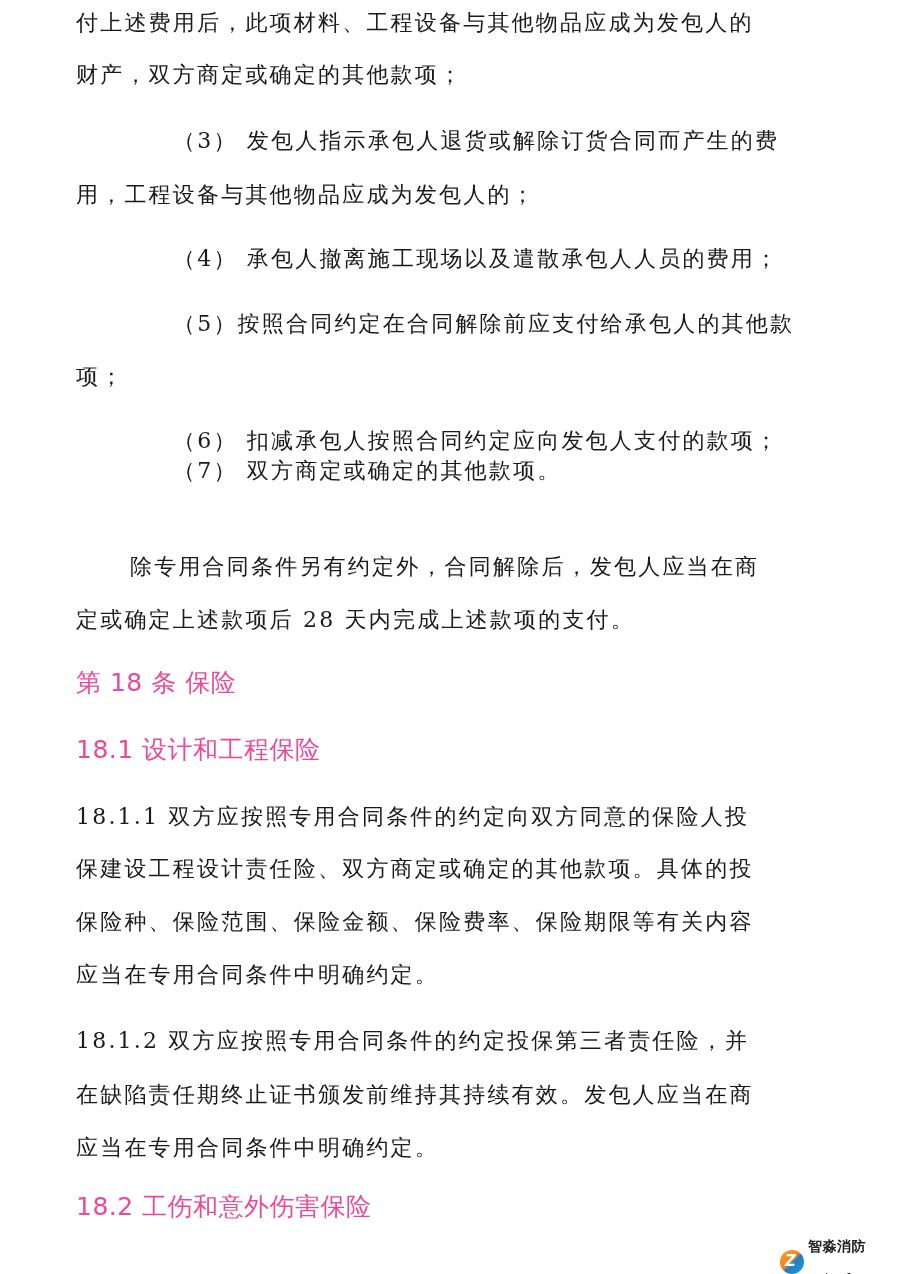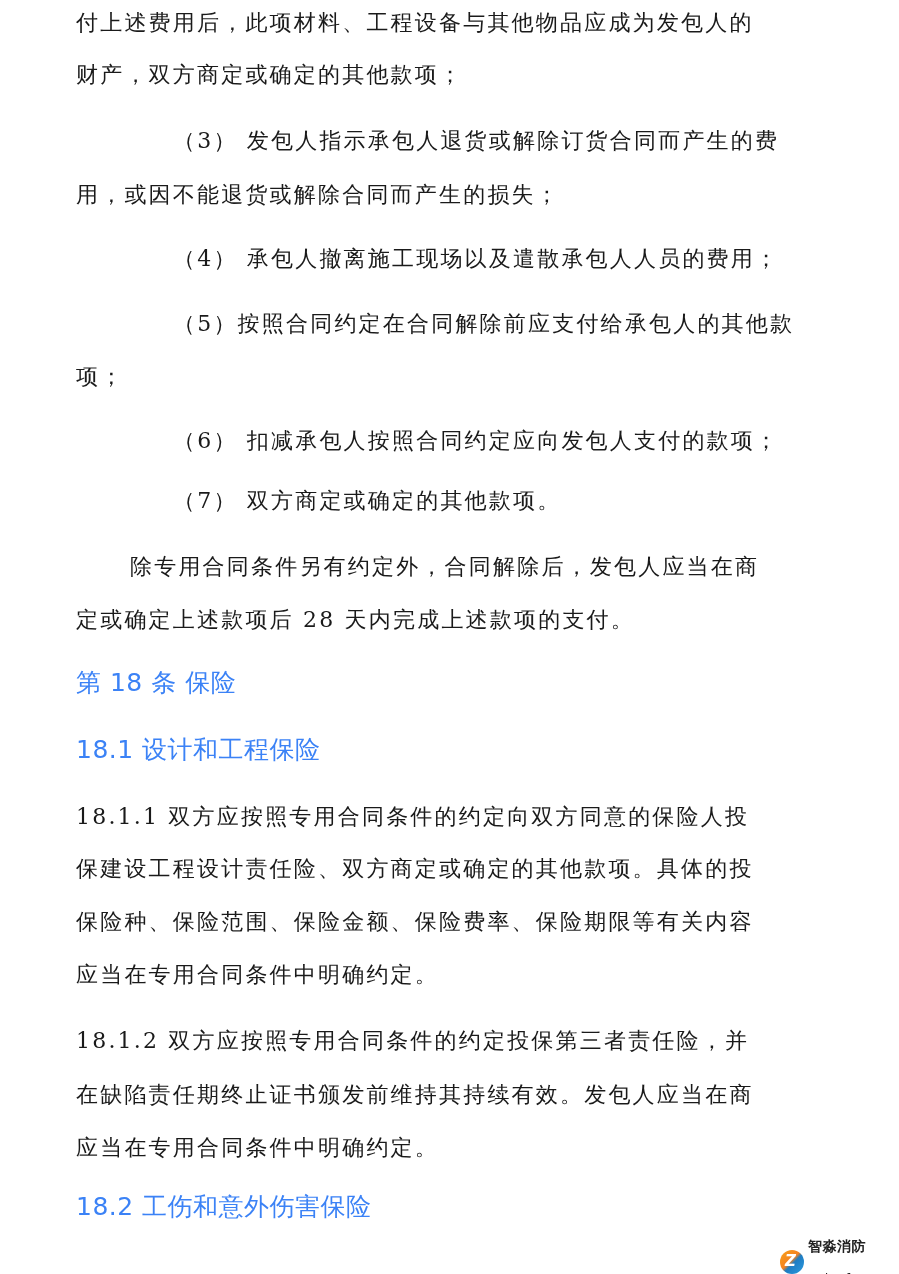--- a/index.html
+++ b/index.html
@@ -1,43 +1,43 @@
 <!DOCTYPE html>
 <html><head>
 <meta charset="utf-8">
 <style>
   html, body { margin:0; padding:0; background:#ffffff; }
   body { width:899px; height:1274px; position:relative; overflow:hidden;
          font-family:"DejaVu Serif","Liberation Serif",serif; color:#1a1a1a; }
   .line { position:absolute; left:76px; white-space:nowrap; font-size:22px; letter-spacing:2.2px; line-height:30px; }
   .indent { left:140px;margin-left:33px; }
   .indent2 { left:130px; }
-  .head { font-family:"DejaVu Sans","Liberation Sans",sans-serif; font-size:25px; letter-spacing:0.5px; color:#3b82f6; }
+  .head { font-family:"DejaVu Sans","Liberation Sans",sans-serif; font-size:25px; letter-spacing:0.5px; color:#ec4899; }
   .logo { position:absolute; left:780px; top:1238px; display:flex; align-items:center; gap:4px; }
   .logo-icon { width:24px; height:24px; border-radius:50%;
                background:linear-gradient(135deg,#f7a21b 0%,#f58220 45%,#1f7cc2 55%,#2a9be0 100%);
                position:relative; }
   .logo-icon::after { content:"Z"; position:absolute; left:5px; top:2px; font:bold 15px "DejaVu Sans",sans-serif; color:#fff; font-style:italic; }
   .logo-text { display:flex; flex-direction:column; line-height:14px; }
   .logo-cn { font:bold 14px "DejaVu Sans",sans-serif; color:#222; letter-spacing:0.5px; }
   .logo-en { font:12px "DejaVu Sans Mono",monospace; color:#222;margin-top:16px; }
 </style>
 </head>
 <body>
 
 <div>
   <div class="line" style="top:8px">付上述费用后，此项材料、工程设备与其他物品应成为发包人的</div>
   <div class="line" style="top:60px">财产，双方商定或确定的其他款项；</div>
   <div class="line indent" style="top:126px">（3）  发包人指示承包人退货或解除订货合同而产生的费</div>
-  <div class="line" style="top:180px">用，或因不能退货或解除合同而产生的损失；</div>
+  <div class="line" style="top:180px">用，工程设备与其他物品应成为发包人的；</div>
   <div class="line indent" style="top:244px">（4）  承包人撤离施工现场以及遣散承包人人员的费用；</div>
   <div class="line indent" style="top:309px">（5）按照合同约定在合同解除前应支付给承包人的其他款</div>
   <div class="line" style="top:362px">项；</div>
   <div class="line indent" style="top:426px">（6）  扣减承包人按照合同约定应向发包人支付的款项；</div>
-  <div class="line indent" style="top:486px">（7）  双方商定或确定的其他款项。</div>
+  <div class="line indent" style="top:456px">（7）  双方商定或确定的其他款项。</div>
   <div class="line indent2" style="top:552px">除专用合同条件另有约定外，合同解除后，发包人应当在商</div>
   <div class="line" style="top:605px">定或确定上述款项后 28 天内完成上述款项的支付。</div>
 
   <div class="line head" style="top:668px">第 18 条  保险</div>
   <div class="line head" style="top:735px">18.1  设计和工程保险</div>
 
   <div class="line" style="top:802px">18.1.1 双方应按照专用合同条件的约定向双方同意的保险人投</div>
   <div class="line" style="top:854px">保建设工程设计责任险、双方商定或确定的其他款项。具体的投</div>
   <div class="line" style="top:907px">保险种、保险范围、保险金额、保险费率、保险期限等有关内容</div>
   <div class="line" style="top:960px">应当在专用合同条件中明确约定。</div>

